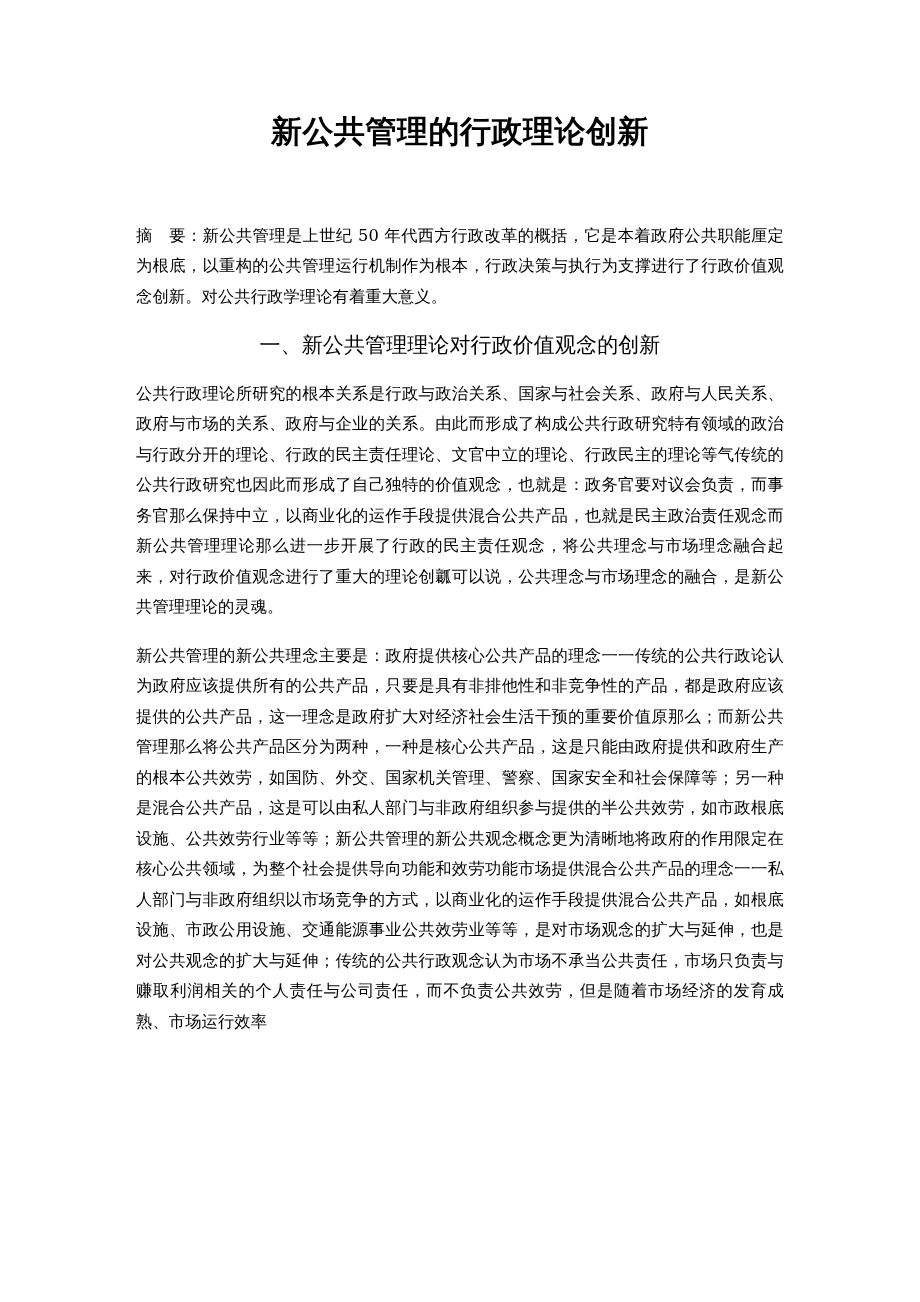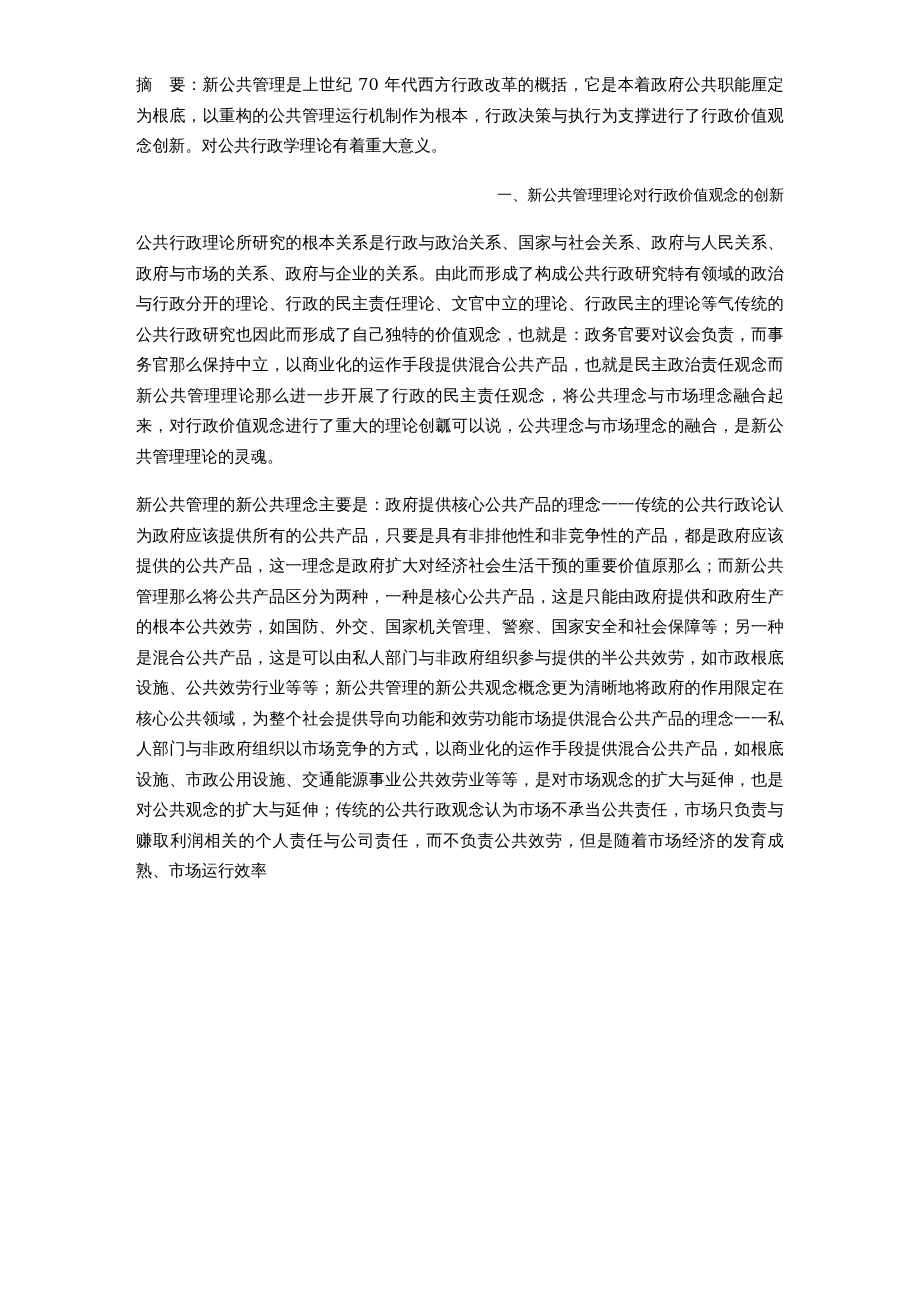--- a/index.html
+++ b/index.html
@@ -50,46 +50,47 @@
     text-align: justify;
     text-justify: inter-ideograph;
     text-align-last: left;
     letter-spacing: 0.1px;
     word-break: break-all;
   }
 
   h2.section-heading {
     margin: 0 0 18px 0;
     padding: 0;
-    font-size: 15px;
+    font-size: 21px;
     font-weight: normal;
     line-height: 30.5px;
     letter-spacing: 0.1px;
-    text-align: right;
+    text-align: center;
   }
 
   .para.abstract,
   .para.keywords {
     text-align: justify;
     text-justify: inter-ideograph;
   }
 
   .para.keywords {
     text-align-last: left;
   }
 </style>
 </head>
 <body>
 
 <div class="page">
 
+  <h1 class="doc-title">新公共管理的行政理论创新</h1>
 
   <div class="body-block">
 
-    <p class="para abstract">摘　要：新公共管理是上世纪 70 年代西方行政改革的概括，它是本着政府公共职能厘定为根底，以重构的公共管理运行机制作为根本，行政决策与执行为支撑进行了行政价值观念创新。对公共行政学理论有着重大意义。</p>
+    <p class="para abstract">摘　要：新公共管理是上世纪 50 年代西方行政改革的概括，它是本着政府公共职能厘定为根底，以重构的公共管理运行机制作为根本，行政决策与执行为支撑进行了行政价值观念创新。对公共行政学理论有着重大意义。</p>
 
 
 
     <h2 class="section-heading">一、新公共管理理论对行政价值观念的创新</h2>
 
     <p class="para">公共行政理论所研究的根本关系是行政与政治关系、国家与社会关系、政府与人民关系、政府与市场的关系、政府与企业的关系。由此而形成了构成公共行政研究特有领域的政治与行政分开的理论、行政的民主责任理论、文官中立的理论、行政民主的理论等气传统的公共行政研究也因此而形成了自己独特的价值观念，也就是：政务官要对议会负责，而事务官那么保持中立，以商业化的运作手段提供混合公共产品，也就是民主政治责任观念而新公共管理理论那么进一步开展了行政的民主责任观念，将公共理念与市场理念融合起来，对行政价值观念进行了重大的理论创瓤可以说，公共理念与市场理念的融合，是新公共管理理论的灵魂。</p>
 
     <p class="para">新公共管理的新公共理念主要是：政府提供核心公共产品的理念一一传统的公共行政论认为政府应该提供所有的公共产品，只要是具有非排他性和非竞争性的产品，都是政府应该提供的公共产品，这一理念是政府扩大对经济社会生活干预的重要价值原那么；而新公共管理那么将公共产品区分为两种，一种是核心公共产品，这是只能由政府提供和政府生产的根本公共效劳，如国防、外交、国家机关管理、警察、国家安全和社会保障等；另一种是混合公共产品，这是可以由私人部门与非政府组织参与提供的半公共效劳，如市政根底设施、公共效劳行业等等；新公共管理的新公共观念概念更为清晰地将政府的作用限定在核心公共领域，为整个社会提供导向功能和效劳功能市场提供混合公共产品的理念一一私人部门与非政府组织以市场竞争的方式，以商业化的运作手段提供混合公共产品，如根底设施、市政公用设施、交通能源事业公共效劳业等等，是对市场观念的扩大与延伸，也是对公共观念的扩大与延伸；传统的公共行政观念认为市场不承当公共责任，市场只负责与赚取利润相关的个人责任与公司责任，而不负责公共效劳，但是随着市场经济的发育成熟、市场运行效率</p>
 
   </div>

